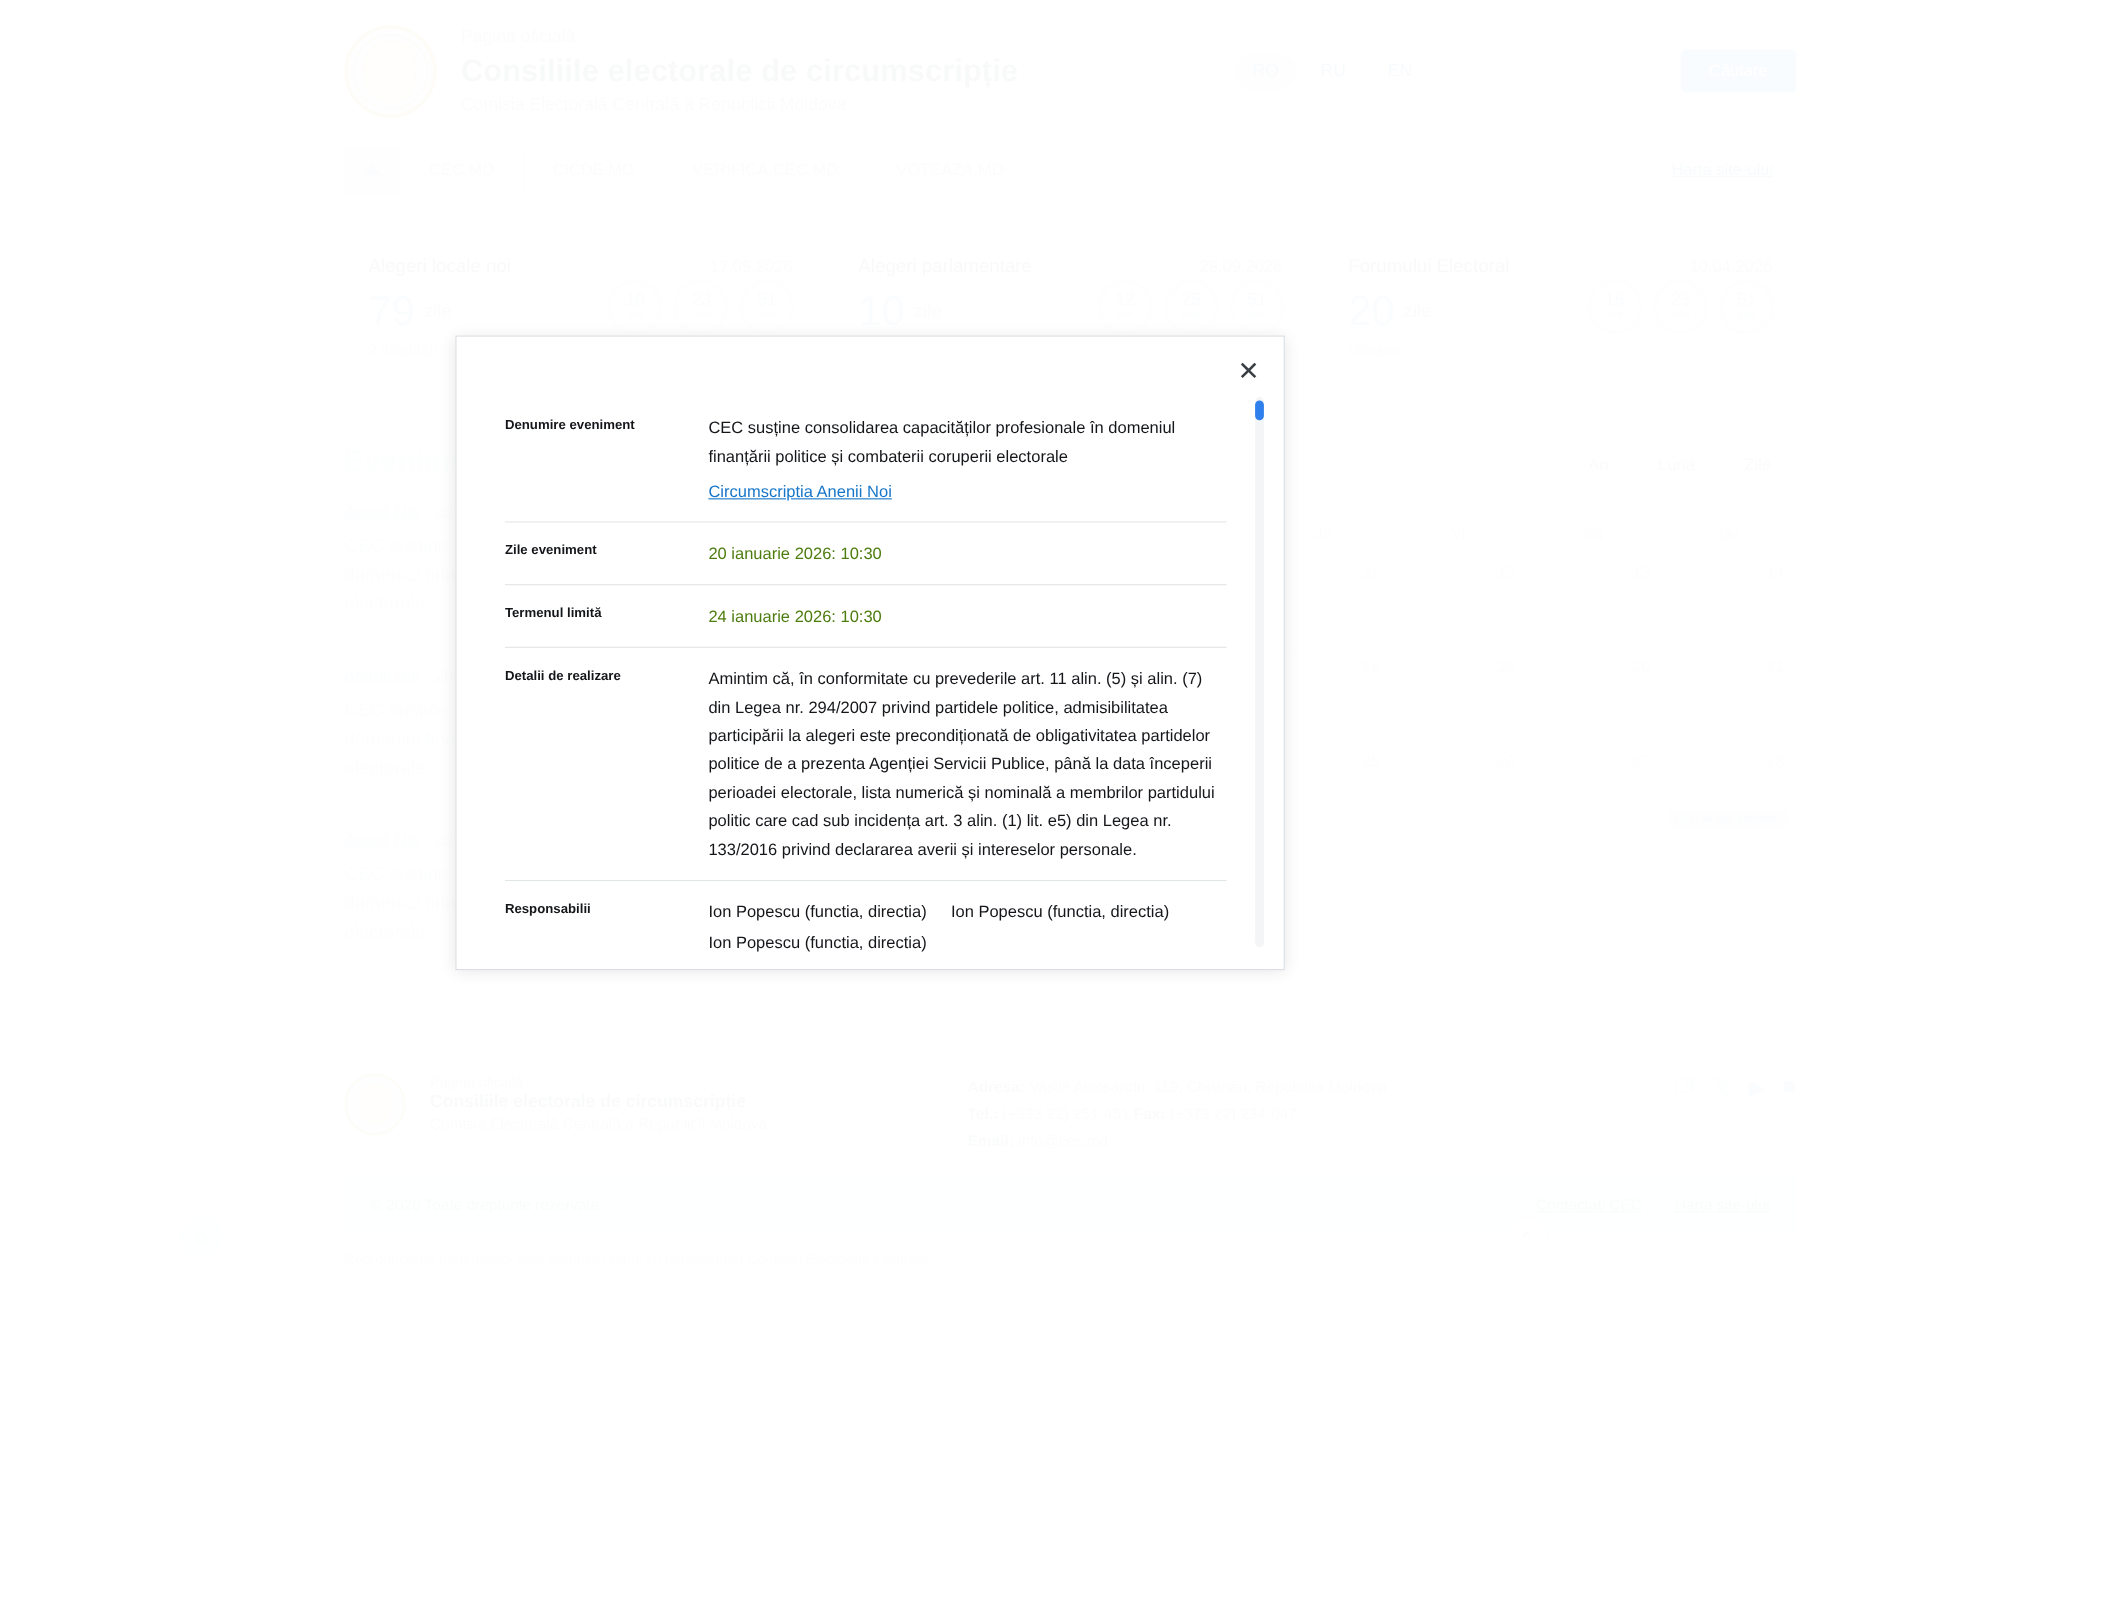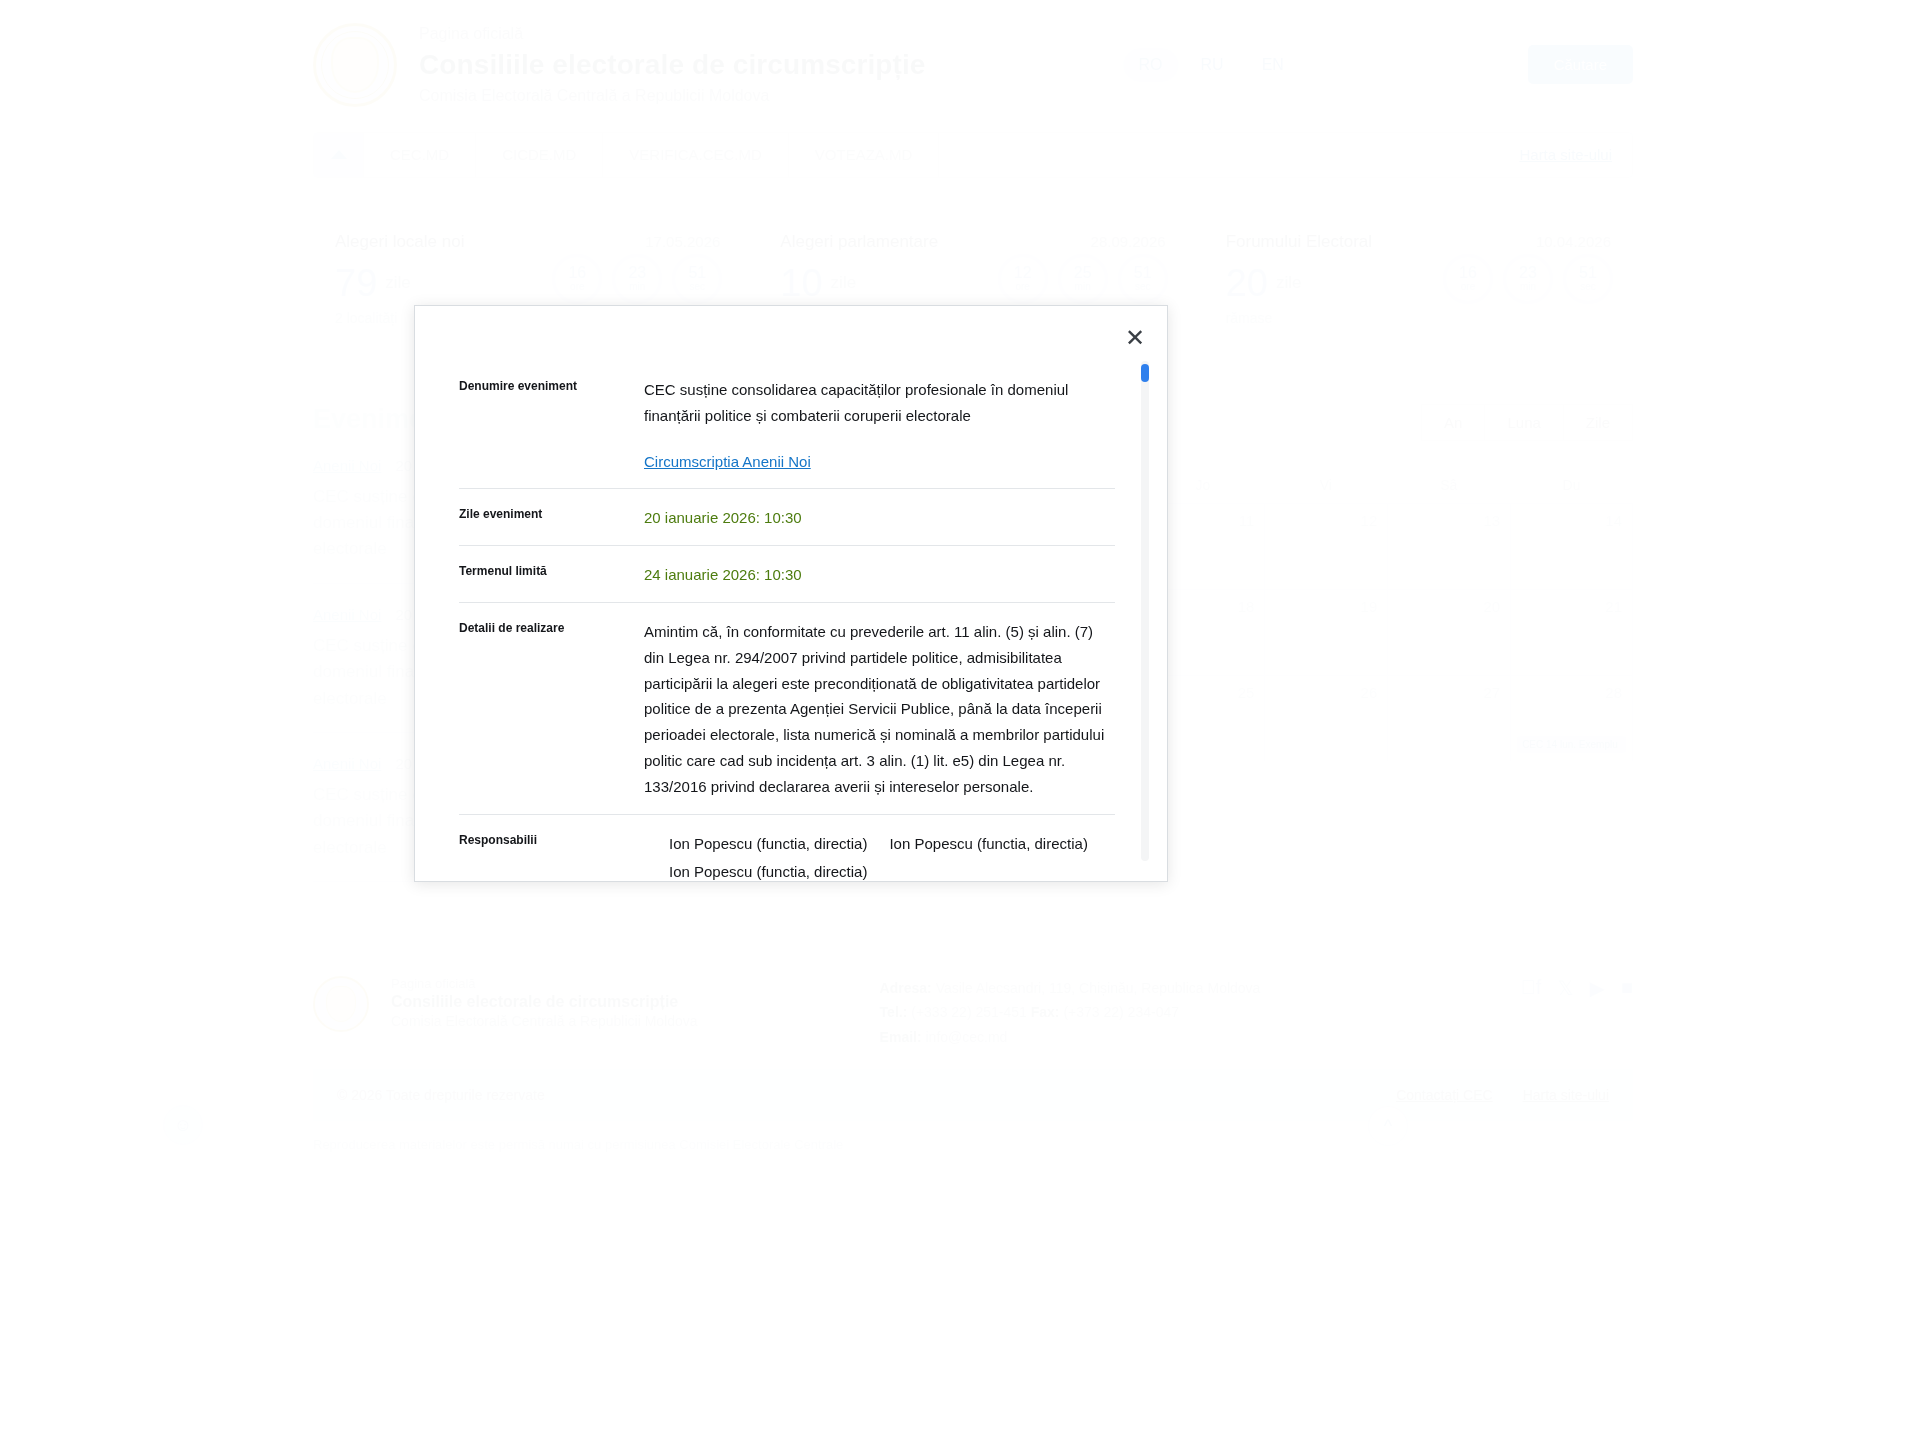--- a/index.html
+++ b/index.html
@@ -194,22 +194,22 @@
   }
   .m-row { display: flex; padding: 16px 0 14px 0; border-bottom: 1px solid #e3e6e9; }
   .m-row.noline { border-bottom: 0; }
   .m-label {
     width: 185px; flex: 0 0 185px;
     font-size: 12px; font-weight: 700; color: #14161a; line-height: 1.45;
     padding-top: 1px;
   }
   .m-value { flex: 1; font-size: 15px; color: #14161a; line-height: 1.72; }
   .m-value.muted { color: #4d7c0f; }
-  .m-link { color: #1676c8; text-decoration: underline; display: inline-block; margin-top: 20px; }
-  .resp-grid { display: flex; flex-wrap: wrap; column-gap: 22px; row-gap: 3px; max-width: 470px; margin-left: 25px; }
+  .m-link { color: #1676c8; text-decoration: underline; display: inline-block; margin-top: 6px; }
+  .resp-grid { display: flex; flex-wrap: wrap; column-gap: 22px; row-gap: 3px; max-width: 470px; }
   .resp-grid span { white-space: nowrap; }
 
   
   .m-track {
     position: absolute; right: 18px; top: 55px; bottom: 20px;
     width: 8px; background: #f4f5f6; border-radius: 4px;
   }
   .m-thumb {
     position: absolute; right: 18px; top: 58px;
     width: 8px; height: 18px; background: #2f80ed; border-radius: 4px;

